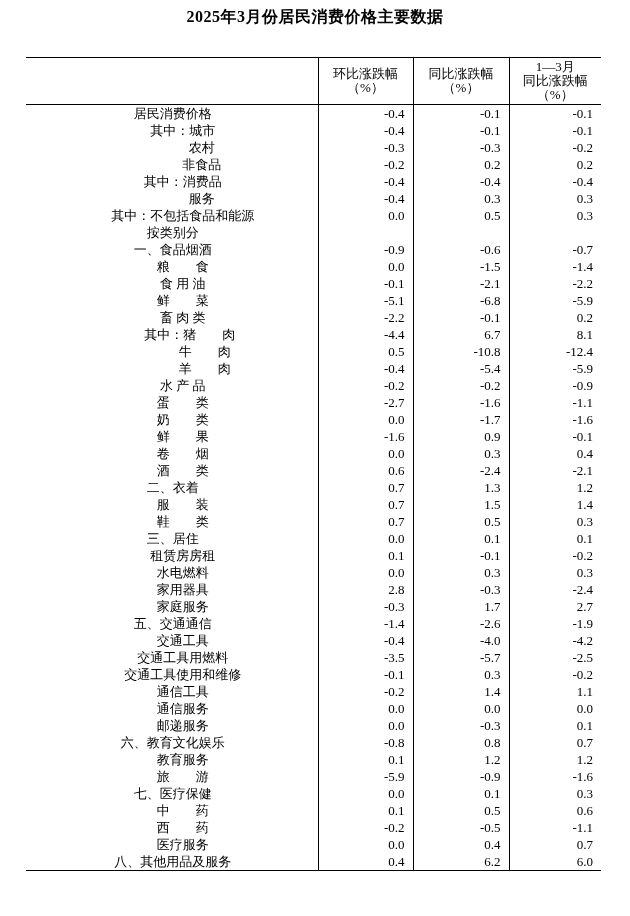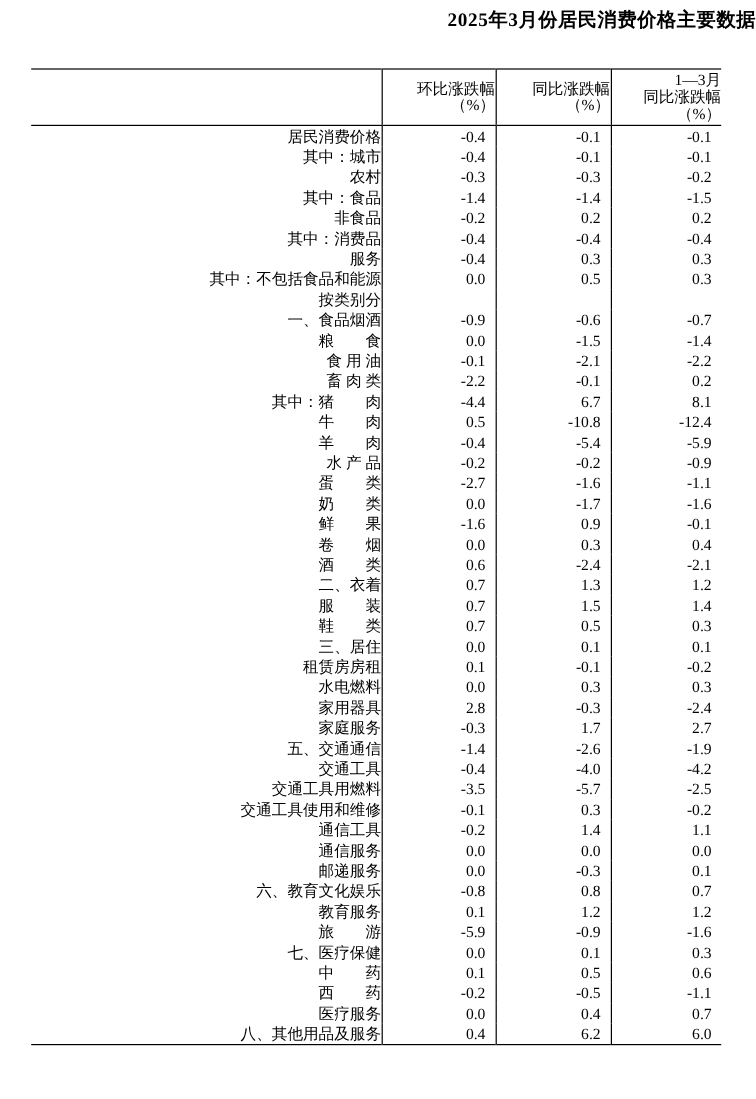--- a/index.html
+++ b/index.html
@@ -11,21 +11,21 @@
     background: #ffffff;
     color: #000000;
     font-family: "Liberation Serif", "DejaVu Serif", serif;
     overflow: hidden;
   }
   .title {
     position: absolute;
     top: 7px;
     left: 0;
     right: 0;
-    text-align: right;
+    text-align: center;
     font-size: 16px;
     font-weight: bold;
     letter-spacing: 0.5px;
   }
   .table-wrap {
     position: absolute;
     top: 57px;
     left: 26px;
   }
   table.cpi {
@@ -38,34 +38,34 @@
   col.c-label { width: 292px; }
   col.c-mom   { width: 95px; }
   col.c-yoy   { width: 96px; }
   col.c-ytd   { width: 92px; }
   thead th {
     height: 46px;
     border-bottom: 1px solid #000;
     font-weight: normal;
     font-size: 13px;
     line-height: 14px;
-    text-align: right;
+    text-align: center;
     vertical-align: middle;
     padding: 2px 0;
   }
   .vline { border-left: 1px solid #000; }
   tbody td {
     height: 17px;
     font-size: 13px;
     line-height: 17px;
     white-space: nowrap;
     overflow: hidden;
     padding: 0;
   }
-  td.lab { text-align: right; }
+  td.lab { text-align: center; }
   td.num { text-align: right; padding-right: 8px; }
   .ind0 { padding-left: 2px; }
   .ind1 { padding-left: 22px; }
   .ind2 { padding-left: 60px; }
   .ind3 { padding-left: 36px; }
   .ind4 { padding-left: 66px; font-family: Liberation Serif, serif; }
 </style>
 </head>
 <body>
 
@@ -111,26 +111,20 @@
             <td class="num vline">-0.1</td>
             <td class="num vline">-0.1</td>
           </tr>
           <tr>
             <td class="lab ind2">农村</td>
             <td class="num vline">-0.3</td>
             <td class="num vline">-0.3</td>
             <td class="num vline">-0.2</td>
           </tr>
           <tr>
-            <td class="lab ind1">其中：食品</td>
-            <td class="num vline">-1.4</td>
-            <td class="num vline">-1.4</td>
-            <td class="num vline">-1.5</td>
-          </tr>
-          <tr>
             <td class="lab ind2">非食品</td>
             <td class="num vline">-0.2</td>
             <td class="num vline">0.2</td>
             <td class="num vline">0.2</td>
           </tr>
           <tr>
             <td class="lab ind1">其中：消费品</td>
             <td class="num vline">-0.4</td>
             <td class="num vline">-0.4</td>
             <td class="num vline">-0.4</td>
@@ -163,20 +157,26 @@
             <td class="lab ind1">粮　　食</td>
             <td class="num vline">0.0</td>
             <td class="num vline">-1.5</td>
             <td class="num vline">-1.4</td>
           </tr>
           <tr>
             <td class="lab ind1">食 用 油</td>
             <td class="num vline">-0.1</td>
             <td class="num vline">-2.1</td>
             <td class="num vline">-2.2</td>
+          </tr>
+          <tr>
+            <td class="lab ind1">鲜　　菜</td>
+            <td class="num vline">-5.1</td>
+            <td class="num vline">-6.8</td>
+            <td class="num vline">-5.9</td>
           </tr>
           <tr>
             <td class="lab ind1">畜 肉 类</td>
             <td class="num vline">-2.2</td>
             <td class="num vline">-0.1</td>
             <td class="num vline">0.2</td>
           </tr>
           <tr>
             <td class="lab ind3">其中：猪　　肉</td>
             <td class="num vline">-4.4</td>

